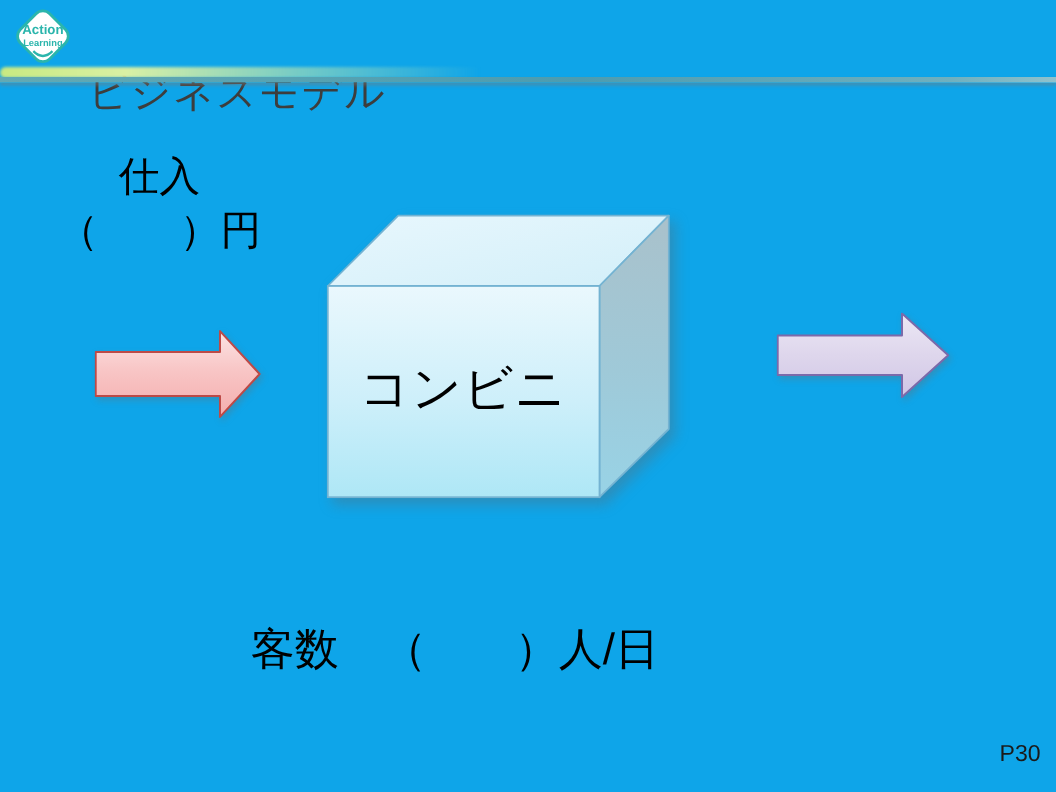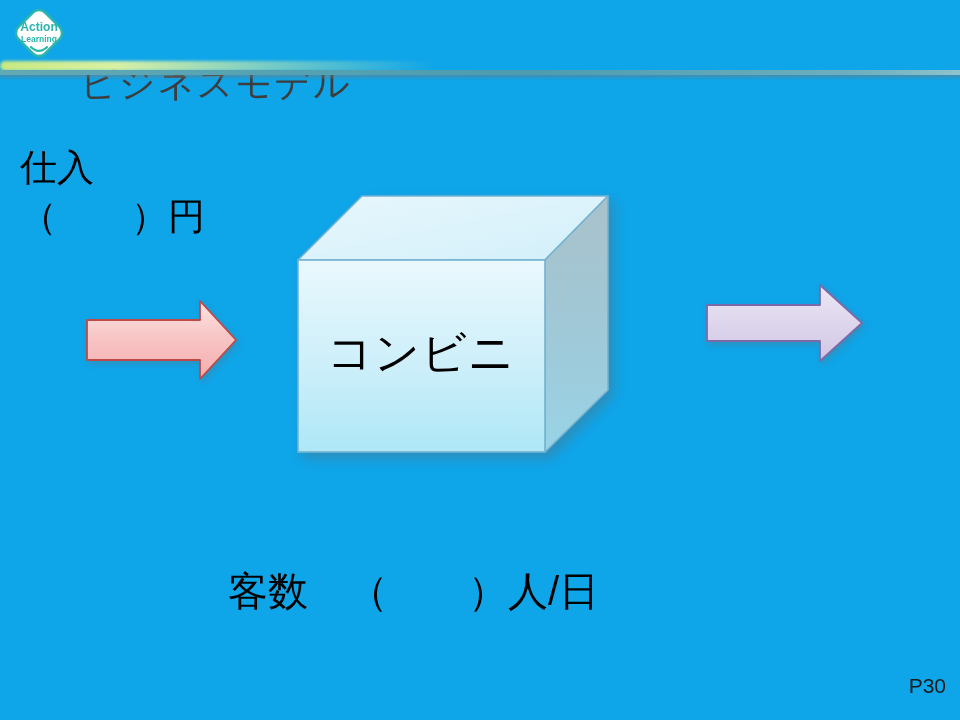--- a/index.html
+++ b/index.html
@@ -14,22 +14,22 @@
     position:absolute;left:0;top:61px;width:460px;height:10px;border-radius:5px;
     background:linear-gradient(to right,#c8e981 0%,#d9f0a4 25%,rgba(255,255,255,0) 95%);
     filter:blur(1.5px);
   }
   .divider-line{
     position:absolute;left:0;top:70px;width:960px;height:5px;
     background:linear-gradient(to right,#62a9b4 0%,#4c9cb0 55%,#6fb0bf 90%,#8fc2cd 100%);
     box-shadow:0 3px 3px rgba(120,120,120,0.45);
   }
   
-  .purchase-label{position:absolute;left:20px;top:146px;width:250px;text-align:left;
-    font-size:37px;line-height:49px;font-family:Liberation Mono, monospace;}
+  .purchase-label{position:absolute;left:20px;top:136px;width:250px;text-align:center;
+    font-size:37px;line-height:49px;}
   .sales-label{position:absolute;left:690px;top:152px;width:190px;text-align:center;
     font-size:40px;line-height:52px;}
   .metrics{position:absolute;left:228px;top:461px;font-size:40px;line-height:52px;white-space:pre;}
   .question{position:absolute;left:288px;top:664px;font-size:42px;}
   .page-number{position:absolute;right:14px;top:674px;font-size:21px;color:#1a1a1a;margin-left:14px;}
   
   .arrow{position:absolute;filter:drop-shadow(2px 3px 3px rgba(110,110,110,0.35));}
   .arrow-pink{left:86px;top:300px;}
   .arrow-purple{left:706px;top:284px;}
   .cube-wrap{position:absolute;left:295px;top:193px;width:318px;height:263px;}

